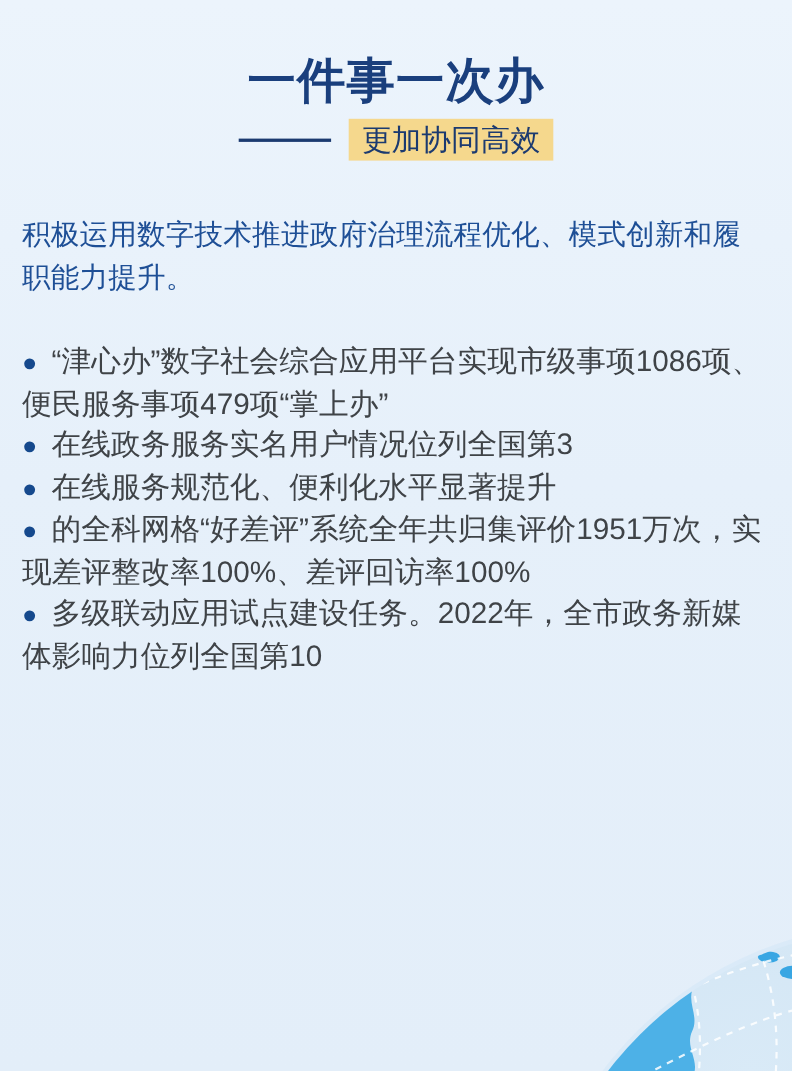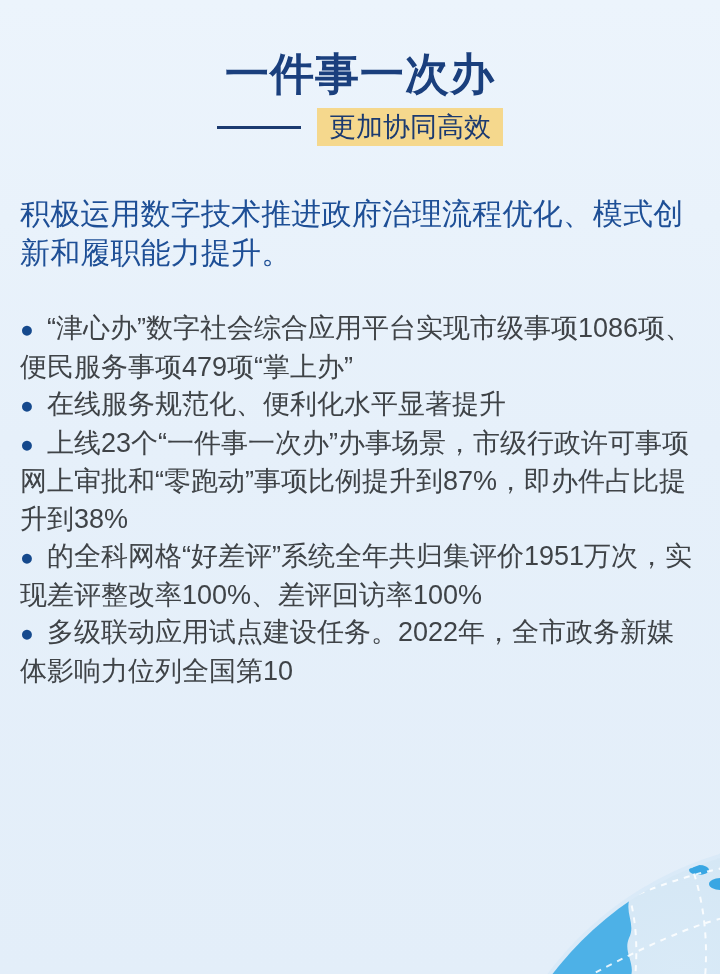--- a/index.html
+++ b/index.html
@@ -47,21 +47,21 @@
     line-height: 38px;
     padding: 0 12px;
     font-weight: 500;
     text-align: right;
   }
   
   .intro {
     position: relative;
     z-index: 2;
     margin: 48px 25px 0 20px;
-    font-size: 30px;
+    font-size: 26px;
     letter-spacing: 0.15px;
     line-height: 39px;
     color: #1e4f96;
   }
   
   .bullet-list {
     position: relative;
     z-index: 2;
     list-style: none;
     margin: 38px 20px 0 20px;
@@ -97,22 +97,22 @@
     <div class="subtitle-row">
       <span class="rule"></span>
       <span class="badge">更加协同高效</span>
     </div>
   </div>
 
   <p class="intro">积极运用数字技术推进政府治理流程优化、模式创新和履职能力提升。</p>
 
   <ul class="bullet-list">
     <li><span class="dot">●</span><span>“津心办”数字社会综合应用平台实现市级事项1086项、便民服务事项479项“掌上办”</span></li>
+    <li><span class="dot">●</span><span>在线政务服务实名用户情况位列全国第3</span></li>
     <li><span class="dot">●</span><span>在线服务规范化、便利化水平显著提升</span></li>
-    <li><span class="dot">●</span><span>上线23个“一件事一次办”办事场景，市级行政许可事项网上审批和“零跑动”事项比例提升到87%，即办件占比提升到38%</span></li>
     <li><span class="dot">●</span><span>的全科网格“好差评”系统全年共归集评价1951万次，实现差评整改率100%、差评回访率100%</span></li>
     <li><span class="dot">●</span><span>多级联动应用试点建设任务。2022年，全市政务新媒体影响力位列全国第10</span></li>
   </ul>
 
   <svg class="globe" viewBox="0 0 235 130" xmlns="http://www.w3.org/2000/svg" aria-hidden="true">
     <defs>
       <clipPath id="globeClip">
         <circle cx="330" cy="330" r="330"></circle>
       </clipPath>
       <radialGradient id="landGrad" cx="30%" cy="20%" r="90%">

